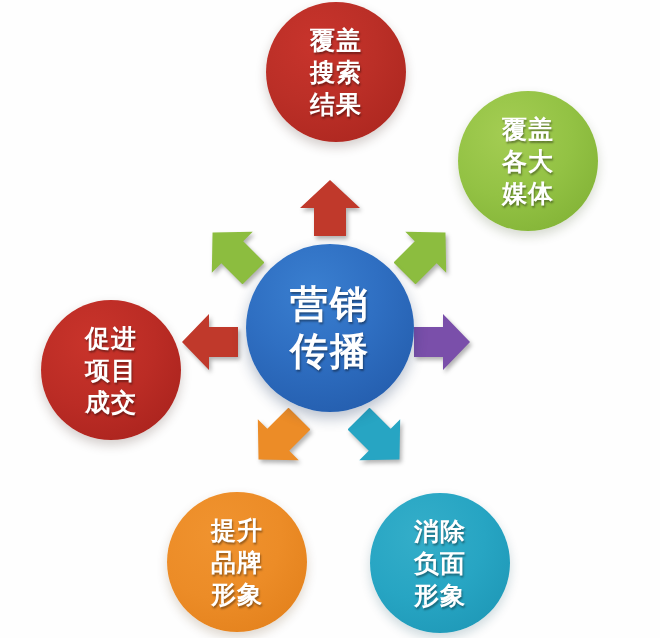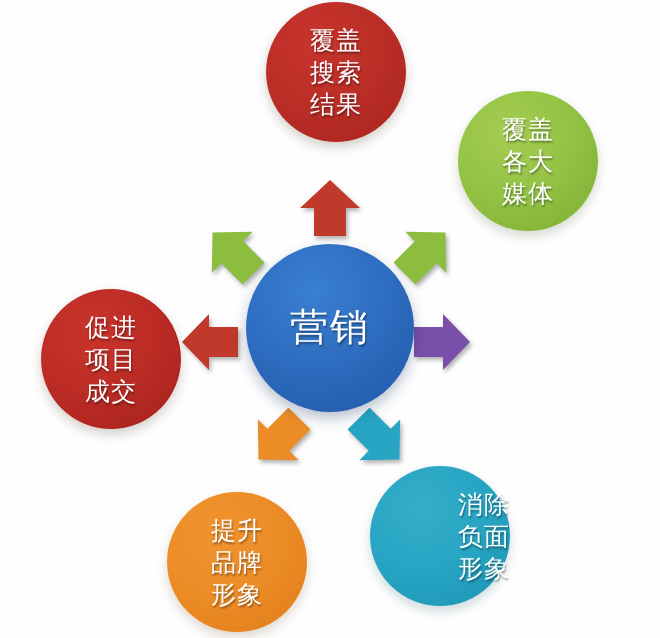--- a/index.html
+++ b/index.html
@@ -22,21 +22,21 @@
   .node {
     position: absolute;
     border-radius: 50%;
     display: flex;
     flex-direction: column;
     align-items: center;
     justify-content: center;
     box-sizing: border-box;
     text-align: center;
     color: #ffffff;
-    font-weight: normal;
+    font-weight: bold;
     letter-spacing: 1px;
   }
   .node .line {
     line-height: 1.22;
     white-space: nowrap;
     text-shadow: 1px 2px 2px rgba(0,0,0,0.38);
   }
 
   .node.satellite {
     width: 140px;
@@ -63,40 +63,39 @@
     left: 74px; top: 91px;
     background: radial-gradient(circle at 36% 30%, #9cc council, #9cc94a 0%, #8fc140 48%, #79ab2e 100%);
     box-shadow: 0 5px 11px rgba(50,70,20,0.2);
   }
   #node-topright {
     left: 458px; top: 91px;
     background: radial-gradient(circle at 36% 30%, #a4cd53 0%, #93c244 48%, #7cad31 100%);
     box-shadow: 0 5px 11px rgba(50,70,20,0.2);
   }
   #node-left {
-    left: 41px; top: 289px;
+    left: 41px; top: 300px;
     background: radial-gradient(circle at 36% 30%, #c9342b 0%, #bb2c25 48%, #a4201b 100%);
     box-shadow: 0 5px 11px rgba(60,30,25,0.22);
     align-items: center;
   }
   #node-right {
     left: 492px; top: 296px;
     background: radial-gradient(circle at 36% 30%, #8558b4 0%, #7a4faa 48%, #67409a 100%);
     box-shadow: 0 5px 11px rgba(50,30,70,0.22);
   }
   #node-bottomleft {
     left: 167px; top: 492px;
     background: radial-gradient(circle at 36% 30%, #f0932f 0%, #ec8c27 48%, #e07d18 100%);
     box-shadow: 0 5px 11px rgba(90,55,10,0.2);
   }
   #node-bottomright {
-    left: 370px; top: 466px;
+    left: 370px; top: 493px;
     background: radial-gradient(circle at 36% 30%, #34aec9 0%, #27a5c3 48%, #1b93b2 100%);
     box-shadow: 0 5px 11px rgba(10,70,90,0.2);
-    align-items: flex-end;
   }
   #node-hub {
     left: 246px; top: 244px;
     background: radial-gradient(circle at 40% 28%, #3a7fd0 0%, #2f6fc2 42%, #2057a6 100%);
     box-shadow: 0 6px 14px rgba(20,45,90,0.3);
   }
 
   
   .arrow {
     position: absolute;
@@ -196,15 +195,16 @@
   </div>
 
   <div class="node satellite" id="node-bottomright">
     <div class="line">消除</div>
     <div class="line">负面</div>
     <div class="line">形象</div>
   </div>
 
   <div class="node hub" id="node-hub">
     <div class="line">营销</div>
+    <div class="line">传播</div>
   </div>
 
 </div>
 
 </body></html>

